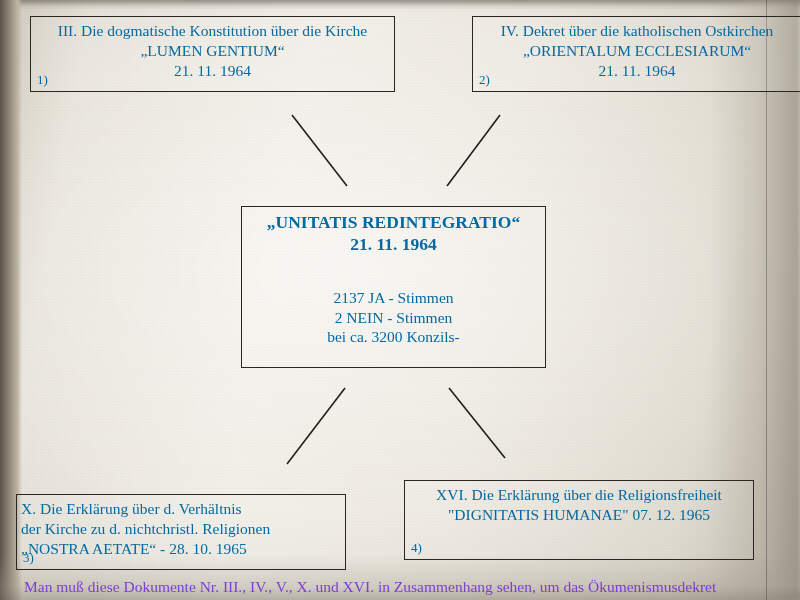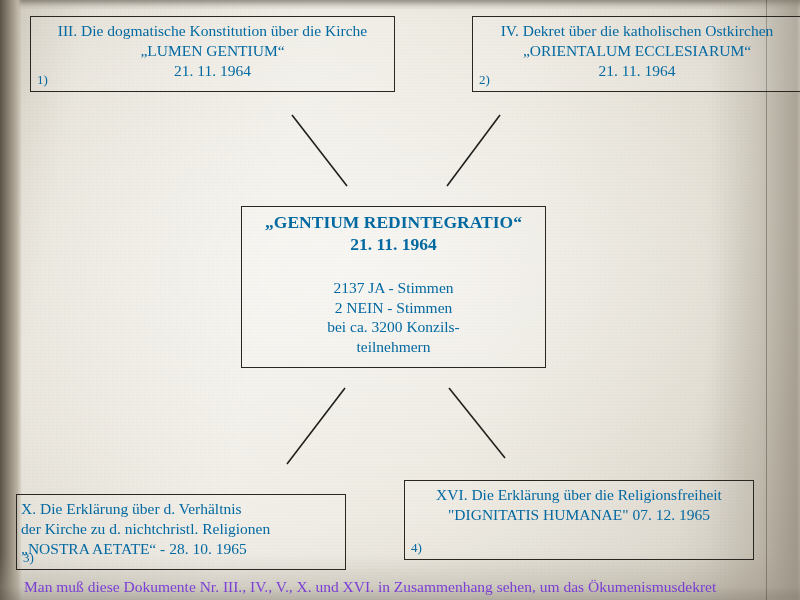--- a/index.html
+++ b/index.html
@@ -105,21 +105,21 @@
     margin-left: 48px;
   }
   
   #node-unitatis {
     left: 241px; top: 206px;
     width: 305px; height: 162px;
     font-size: 17px;
   }
   #node-unitatis .head .l { font-size: 17.5px; }
   #node-unitatis .votes {
-    margin-top: 22px;
+    margin-top: 32px;
     font-size: 15.5px;
     font-weight: normal;
   }
   
   #node-nostra {
     left: 16px; top: 494px;
     width: 330px; height: 76px;
     font-size: 15.5px;
     text-align: left;
   }
@@ -199,28 +199,27 @@
     <div class="lines">
       <span class="l">IV. Dekret über die katholischen Ostkirchen</span>
       <span class="l">„ORIENTALUM ECCLESIARUM“</span>
       <span class="l">21. 11. 1964</span>
     </div>
     <span class="ref">2)</span>
   </div>
 
   <div class="node" id="node-unitatis">
     <div class="lines head">
-      <span class="l b">„GENTIUM REDINTEGRATIO“</span>
+      <span class="l b">„UNITATIS REDINTEGRATIO“</span>
       <span class="l b">21. 11. 1964</span>
     </div>
     <div class="votes">
       <span class="l">2137 JA - Stimmen</span>
       <span class="l">2 NEIN - Stimmen</span>
       <span class="l">bei ca. 3200 Konzils-</span>
-      <span class="l">teilnehmern</span>
     </div>
   </div>
 
   <div class="node" id="node-nostra">
     <div class="lines">
       <span class="l">X. Die Erklärung über d. Verhältnis</span>
       <span class="l">der Kirche zu d. nichtchristl. Religionen</span>
       <span class="l">„NOSTRA AETATE“ - 28. 10. 1965</span>
     </div>
     <span class="ref">3)</span>

